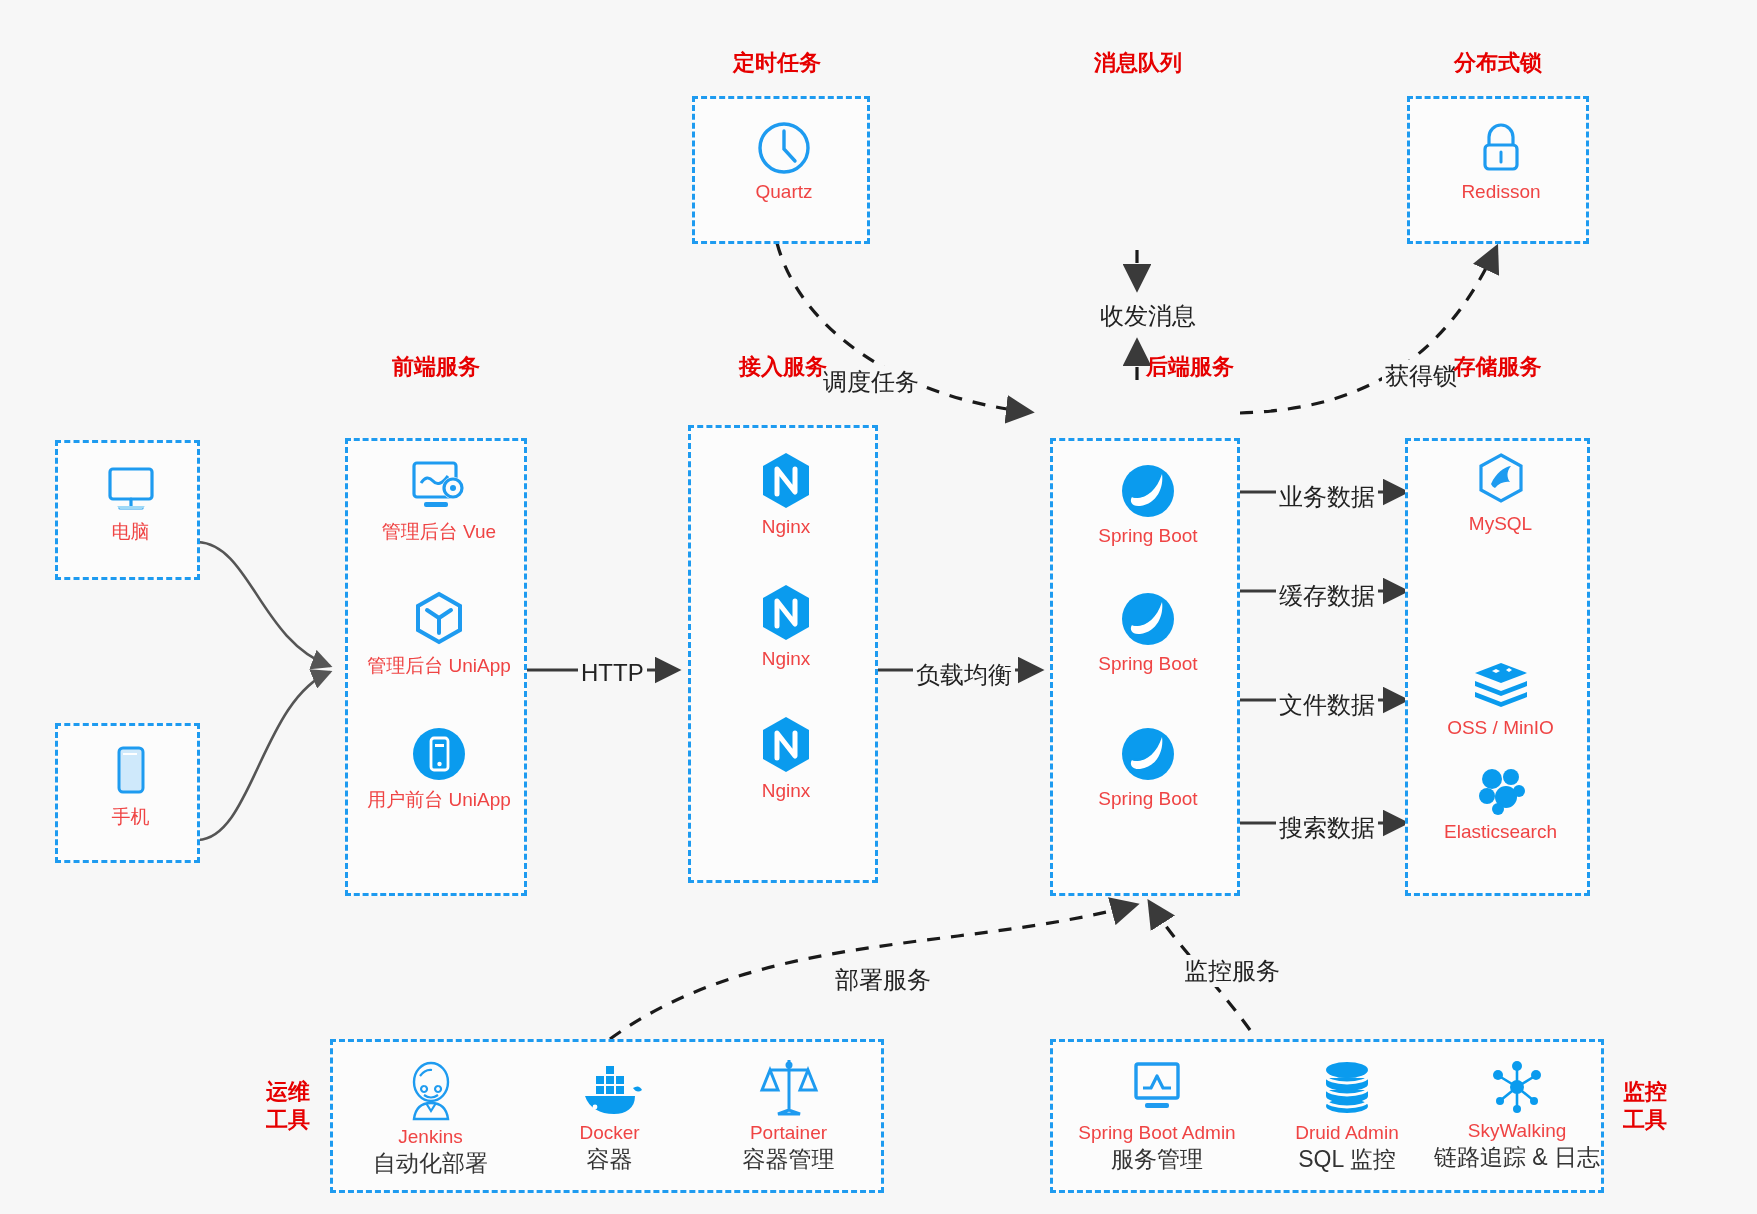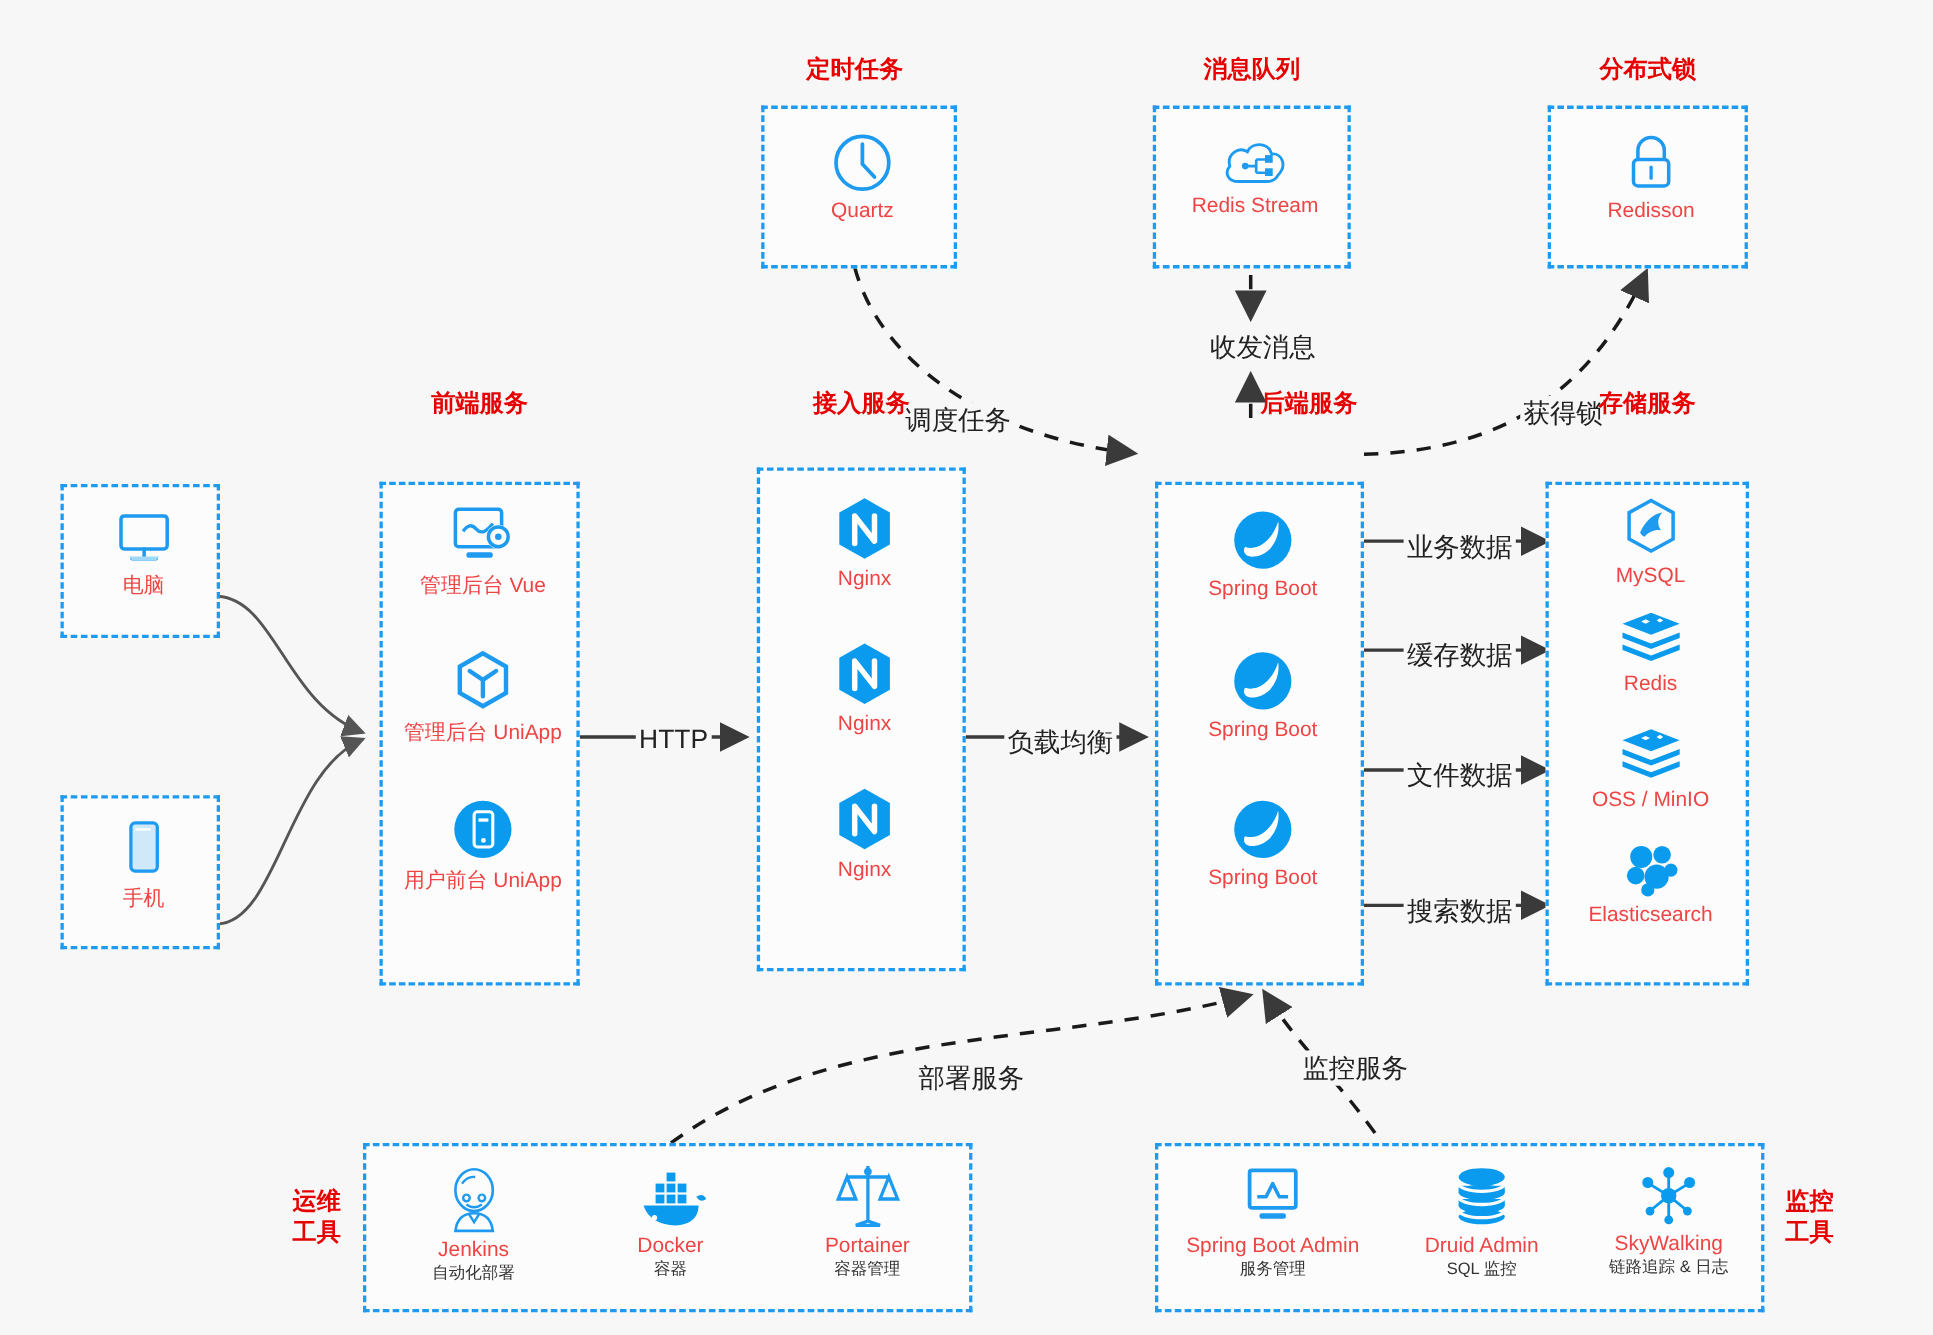--- a/index.html
+++ b/index.html
@@ -36,21 +36,21 @@
     position:absolute;
     border:3px dashed #1e9bf0;
     background:#fcfcfc;
     box-sizing:border-box;
   }
   
   .node{position:absolute;text-align:center;}
   .node .cap{
     font-size:19px;color:#ef4444;white-space:nowrap;margin-top:4px;
   }
-  .node .cap2{font-size:15px;color:#333;white-space:nowrap;}
+  .node .cap2{font-size:23px;color:#333;white-space:nowrap;}
   .ico{display:block;margin:0 auto;}
   
   .elabel{
     position:absolute;font-size:24px;color:#222;background:#f7f7f7;
     padding:0 3px;white-space:nowrap;
   }
   svg.wires{position:absolute;left:0;top:0;width:1757px;height:1214px;overflow:visible;pointer-events:none;}
 </style>
 </head>
 <body>
@@ -116,32 +116,20 @@
     <div class="node" style="left:0;top:20px;width:178px;">
       <svg class="ico" width="58" height="58" viewBox="0 0 58 58">
         <circle cx="29" cy="29" r="24" fill="none" stroke="#1e9bf0" stroke-width="3.4"></circle>
         <path d="M29 12 L29 30 L40 42" fill="none" stroke="#1e9bf0" stroke-width="3.4" stroke-linecap="round"></path>
       </svg>
       <div class="cap">Quartz</div>
     </div>
   </div>
 
   <div class="gtitle" style="left:1048px;top:48px;width:180px;">消息队列</div>
-  <div class="dbox" style="left:1048px;top:96px;width:180px;height:148px;">
-    <div class="node" style="left:0;top:22px;width:180px;">
-      <svg class="ico" width="62" height="52" viewBox="0 0 62 52">
-        <path d="M16 44 C6 44 3 36 8 30 C5 19 16 12 24 17 C28 8 43 8 46 19 C56 18 60 30 52 38 C50 42 46 44 42 44 Z" fill="none" stroke="#1e9bf0" stroke-width="2.6"></path>
-        <path d="M24 30 L32 30 M32 24 L32 36 M32 24 L40 24 M32 36 L40 36" stroke="#1e9bf0" stroke-width="2.4" fill="none"></path>
-        <rect x="40" y="20" width="7" height="7" fill="#1e9bf0"></rect>
-        <rect x="40" y="32" width="7" height="7" fill="#1e9bf0"></rect>
-        <circle cx="22" cy="30" r="3" fill="#1e9bf0"></circle>
-      </svg>
-      <div class="cap">Redis Stream</div>
-    </div>
-  </div>
 
   <div class="gtitle" style="left:1407px;top:48px;width:182px;">分布式锁</div>
   <div class="dbox" style="left:1407px;top:96px;width:182px;height:148px;">
     <div class="node" style="left:0;top:20px;width:182px;">
       <svg class="ico" width="54" height="58" viewBox="0 0 54 58">
         <path d="M15 26 L15 18 A12 12 0 0 1 39 18 L39 26" fill="none" stroke="#1e9bf0" stroke-width="3.2"></path>
         <rect x="11" y="26" width="32" height="24" rx="4" fill="none" stroke="#1e9bf0" stroke-width="3.2"></rect>
         <path d="M27 33 L27 43" stroke="#1e9bf0" stroke-width="3" stroke-linecap="round"></path>
       </svg>
       <div class="cap">Redisson</div>
@@ -254,29 +242,20 @@
   </div>
 
   <div class="gtitle" style="left:1405px;top:352px;width:185px;">存储服务</div>
   <div class="dbox" style="left:1405px;top:438px;width:185px;height:458px;">
     <div class="node" style="left:0;top:10px;width:185px;">
       <svg class="ico" width="56" height="58" viewBox="0 0 56 58">
         <path d="M28 4 L48 15 L48 39 L28 50 L8 39 L8 15 Z" fill="none" stroke="#1e9bf0" stroke-width="3.2"></path>
         <path d="M18 33 C23 22 31 16 38 15 C33 21 34 27 37 31 C32 30 26 32 22 37 C20 36 19 35 18 33 Z" fill="#1e9bf0"></path>
       </svg>
       <div class="cap">MySQL</div>
-    </div>
-    <div class="node" style="left:0;top:112px;width:185px;">
-      <svg class="ico" width="62" height="54" viewBox="0 0 62 54">
-        <path d="M31 4 L57 14 L31 24 L5 14 Z" fill="#0a9bee"></path>
-        <path d="M5 22 L31 32 L57 22 L57 27 L31 37 L5 27 Z" fill="#0a9bee"></path>
-        <path d="M5 33 L31 43 L57 33 L57 38 L31 48 L5 38 Z" fill="#0a9bee"></path>
-        <path d="M22 12 l4 -2 l4 2 l-4 2 z M36 11 l3 -2 l3 2 l-3 2 z" fill="#fff"></path>
-      </svg>
-      <div class="cap">Redis</div>
     </div>
     <div class="node" style="left:0;top:218px;width:185px;">
       <svg class="ico" width="62" height="54" viewBox="0 0 62 54">
         <path d="M31 4 L57 14 L31 24 L5 14 Z" fill="#0a9bee"></path>
         <path d="M5 22 L31 32 L57 22 L57 27 L31 37 L5 27 Z" fill="#0a9bee"></path>
         <path d="M5 33 L31 43 L57 33 L57 38 L31 48 L5 38 Z" fill="#0a9bee"></path>
         <path d="M22 12 l4 -2 l4 2 l-4 2 z M36 11 l3 -2 l3 2 l-3 2 z" fill="#fff"></path>
       </svg>
       <div class="cap">OSS / MinIO</div>
     </div>

